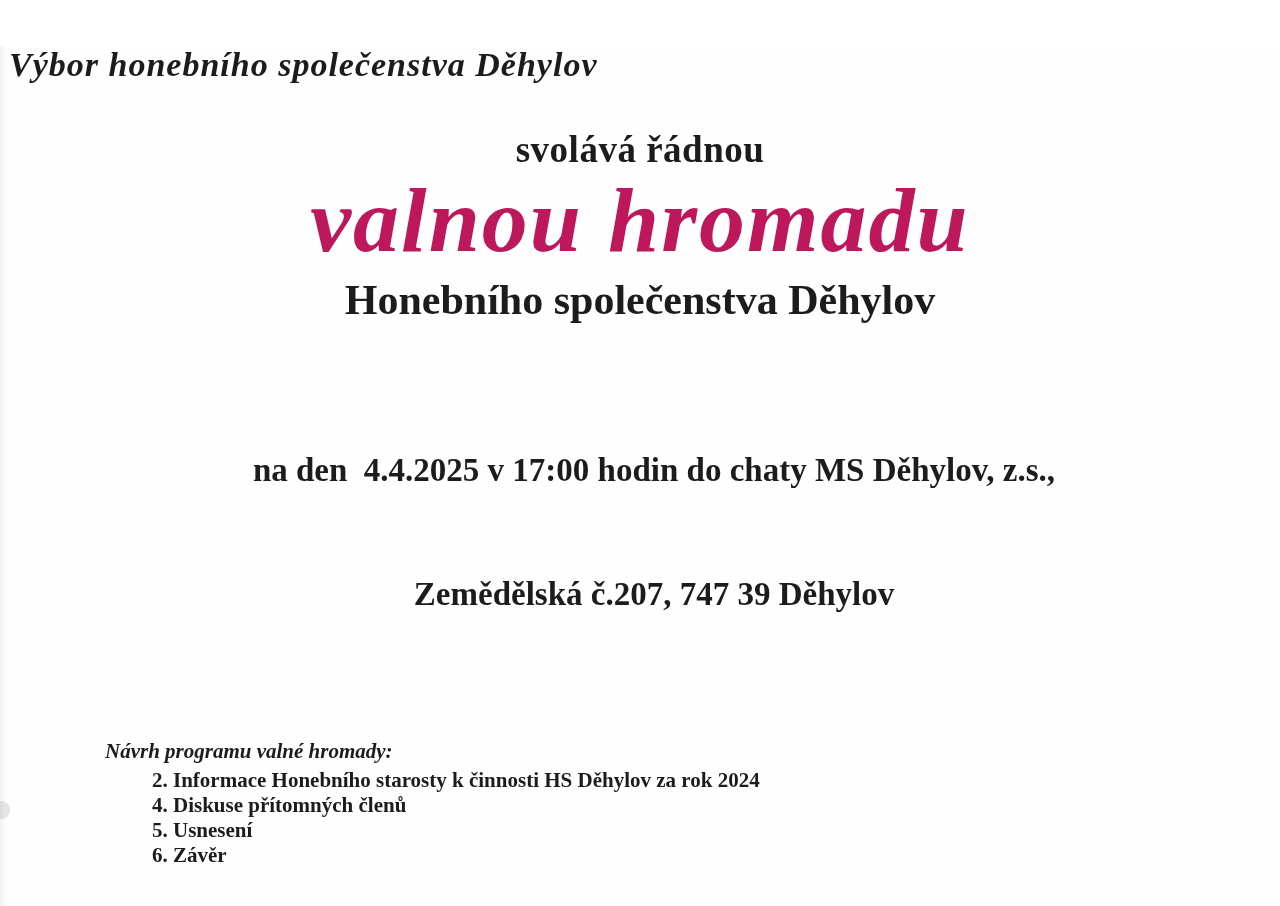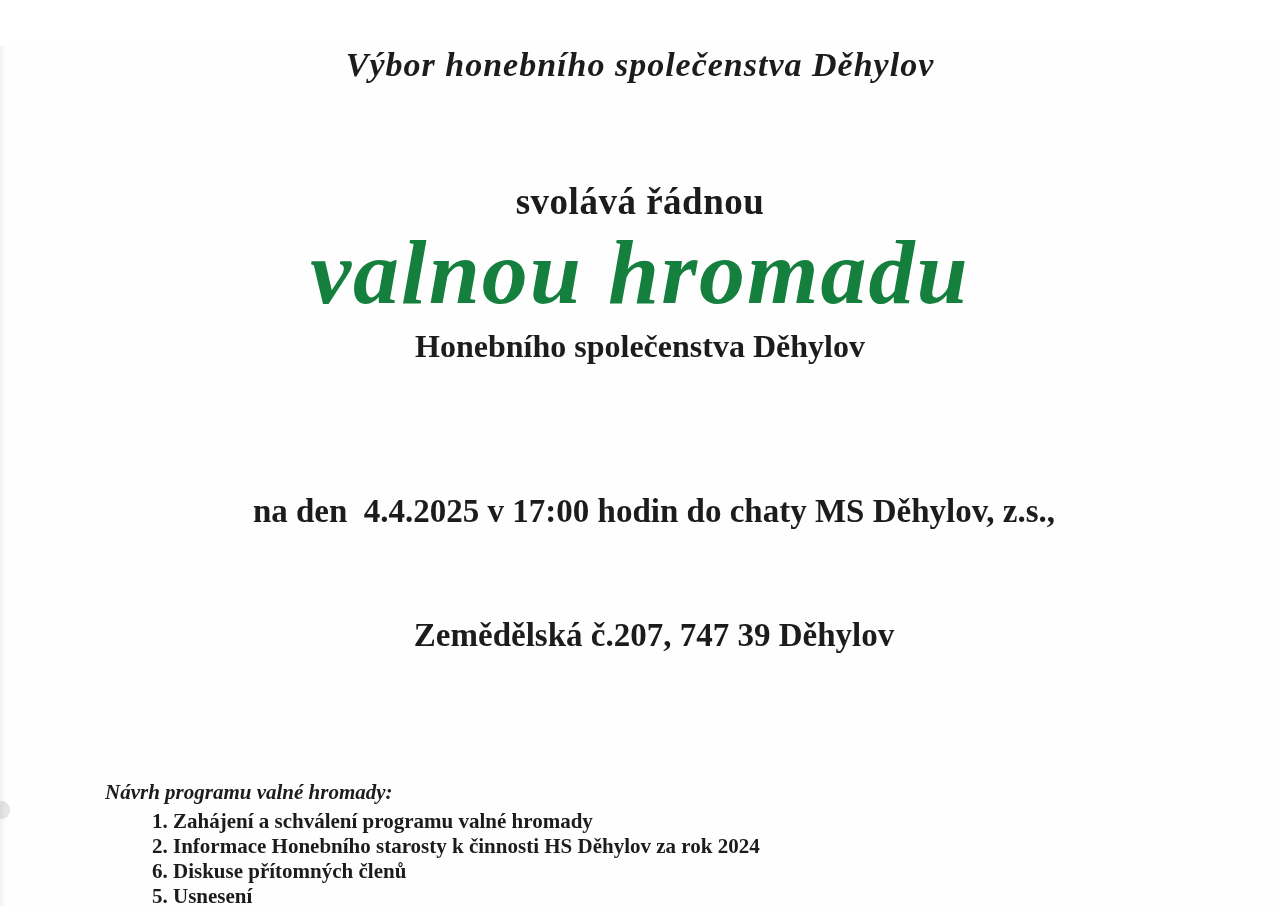--- a/index.html
+++ b/index.html
@@ -26,47 +26,48 @@
   }
   .scan-artifact {
     position: absolute;
     left: -6px; top: 755px;
     width: 16px; height: 18px;
     border-radius: 50%;
     background: rgba(120,115,110,0.18);
   }
   .header-line {
     margin-top: 46px;
-    text-align: center;
+    text-align: left;
     font-style: italic;
     font-weight: bold;
     font-size: 34px;
     letter-spacing: 1px;
+    margin-left: 9px;
   }
   .subheading {
-    margin-top: 96px;
+    margin-top: 44px;
     text-align: center;
     font-weight: bold;
     font-size: 37px;
     letter-spacing: 0.5px;
   }
   .main-title {
     margin-top: 0px;
     text-align: center;
     font-style: italic;
     font-weight: bold;
     font-size: 92px;
     line-height: 1.08;
     letter-spacing: 2px;
   }
   .organization {
     margin-top: 6px;
     text-align: center;
     font-weight: bold;
-    font-size: 32px;
+    font-size: 42px;
   }
   .datetime-block {
     margin-top: 42px;
     text-align: center;
     font-weight: bold;
     font-size: 33px;
     line-height: 1.26;
     white-space: pre-wrap;
     padding-left: 28px;
   }
@@ -89,31 +90,30 @@
 <body>
 
 <div class="page">
   <div class="scan-edge"></div>
   <div class="scan-artifact"></div>
 
   <div class="header-line">Výbor honebního společenstva Děhylov</div>
 
   <div class="subheading">svolává řádnou</div>
 
-  <div class="main-title" style="color: #15803d;">valnou hromadu</div>
+  <div class="main-title" style="color: #be185d;">valnou hromadu</div>
 
   <div class="organization">Honebního společenstva Děhylov</div>
 
   <div class="datetime-block">
     <div>na den  4.4.2025 v 17:00 hodin do chaty MS Děhylov, z.s.,</div>
     <div>Zemědělská č.207, 747 39 Děhylov</div>
   </div>
 
   <div class="agenda">
     <div class="agenda-heading">Návrh programu valné hromady:</div>
-    <div class="agenda-item">1. Zahájení a schválení programu valné hromady</div>
     <div class="agenda-item">2. Informace Honebního starosty k činnosti HS Děhylov za rok 2024</div>
-    <div class="agenda-item">6. Diskuse přítomných členů</div>
+    <div class="agenda-item">4. Diskuse přítomných členů</div>
     <div class="agenda-item">5. Usnesení</div>
     <div class="agenda-item">6. Závěr</div>
   </div>
 
 </div>
 
 </body></html>

